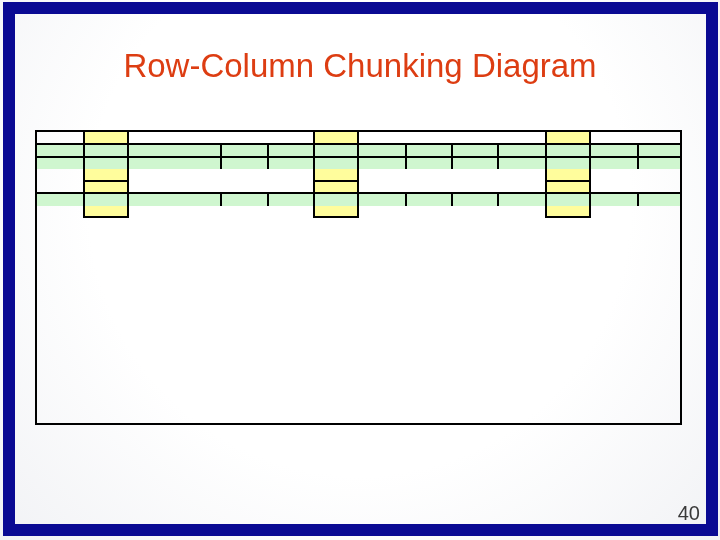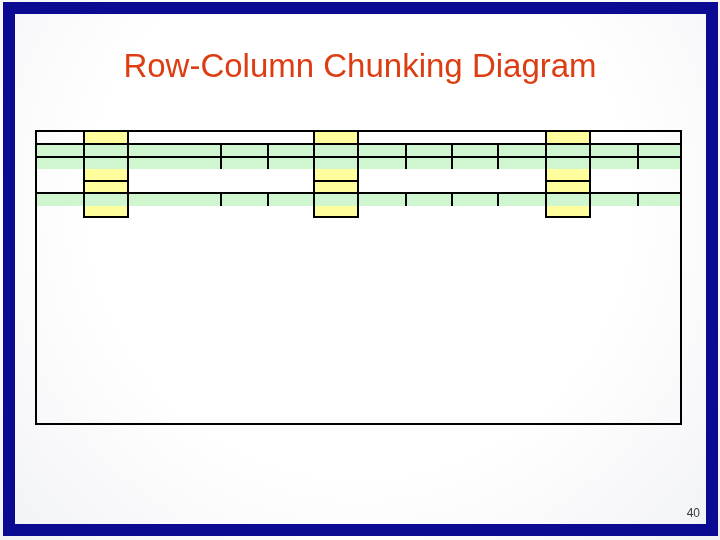--- a/index.html
+++ b/index.html
@@ -20,21 +20,21 @@
   }
   .title{
     position:absolute;left:0;top:47px;width:720px;margin:0;
     text-align:center;
     font-size:33px;font-weight:400;line-height:38px;
     color:var(--title-red,#DD3D12);
     white-space:nowrap;
   }
   .page-number{
     position:absolute;top:505px;right:20px;
-    font-size:12px;line-height:16px;
+    font-size:20px;line-height:16px;
     color:var(--page-number-gray,#3A3A3A);
   }
   #diagram-layer{position:absolute;left:0;top:0;width:720px;height:540px;}
   .abs{position:absolute;box-sizing:border-box;}
   .fill-col{background:var(--column-chunk-yellow,#FFFD9C);z-index:1;}
   .band{background:var(--row-chunk-green,#CFF6CF);z-index:2;}
   .ink{background:var(--grid-black,#000000);z-index:3;}
   .boxline{border:2px solid var(--grid-black,#000000);background:transparent;z-index:3;}
 </style>
 </head>

